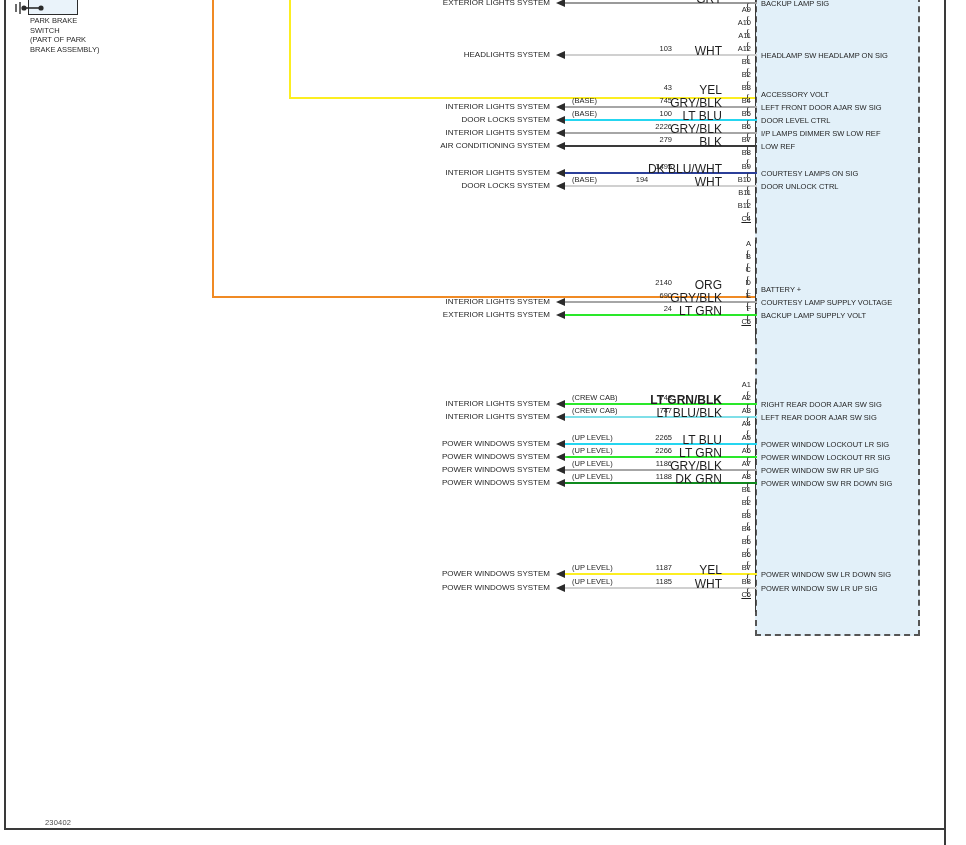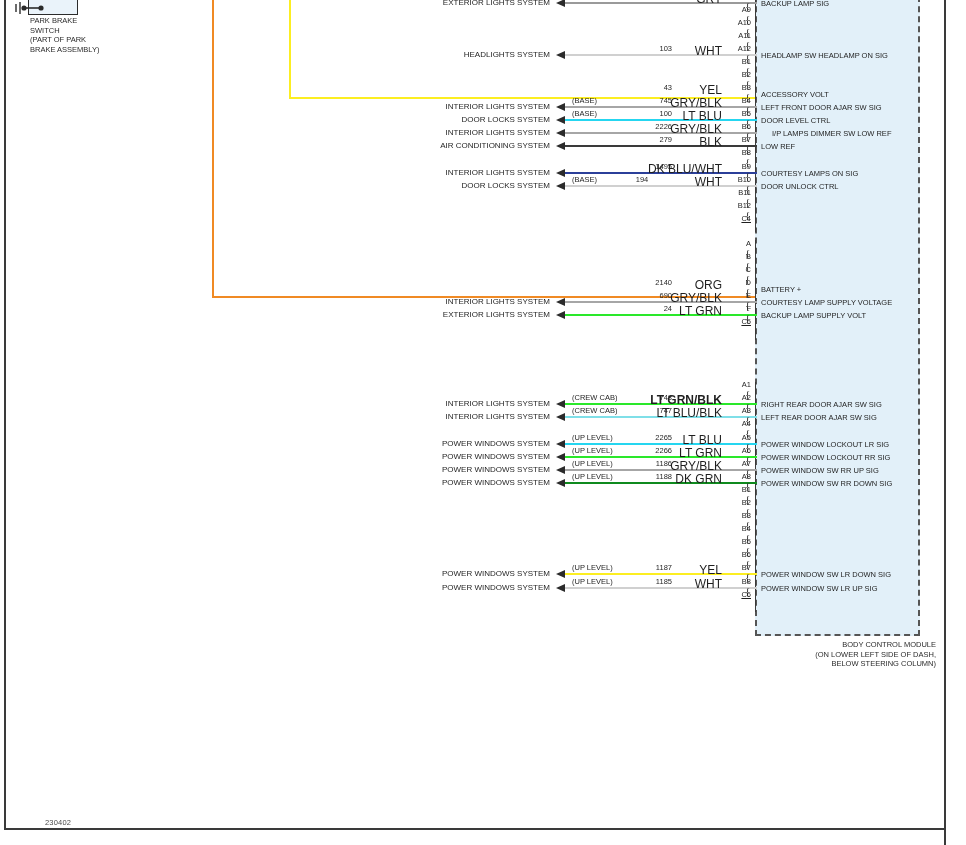--- a/index.html
+++ b/index.html
@@ -208,23 +208,20 @@
 SWITCH
 (PART OF PARK
 BRAKE ASSEMBLY)</div>
 
   <div class="wire-orange-v"></div>
   <div class="wire-orange-h"></div>
   <div class="wire-yellow-v"></div>
   <div class="wire-yellow-h"></div>
 
   <div class="bcm-box"></div>
-  <div class="bcm-caption">BODY CONTROL MODULE
-(ON LOWER LEFT SIDE OF DASH,
-BELOW STEERING COLUMN)</div>
 
   <div class="conn-rail" style="top:-14px;height:246px;"></div>
   <div class="conn-rail" style="top:240px;height:100px;"></div>
   <div class="conn-rail" style="top:382px;height:230px;"></div>
 
   <div id="rows-host">
       <div class="sys-label" style="top: -2px;">EXTERIOR LIGHTS SYSTEM</div>
       <div class="arrow" style="top: -1px;"></div>
       <div class="wire" style="top: 2px; width: 192px; background: rgb(154, 154, 154);"></div>
       <div class="ckt" style="top: -8px; left: 612px;">1324</div>
@@ -273,21 +270,21 @@
       <div class="pin" style="top: 109px; left: 725px;">B5</div>
       <div class="brace" style="top: 118px;">{</div>
       <div class="signal" style="top: 116px;">DOOR LEVEL CTRL</div>
       <div class="sys-label" style="top: 128px;">INTERIOR LIGHTS SYSTEM</div>
       <div class="arrow" style="top: 129px;"></div>
       <div class="wire" style="top: 132px; width: 192px; background: rgb(166, 166, 166);"></div>
       <div class="ckt" style="top: 122px; left: 612px;">2226</div>
       <div class="clr" style="top: 122px; left: 648px;">GRY/BLK</div>
       <div class="pin" style="top: 122px; left: 725px;">B6</div>
       <div class="brace" style="top: 131px;">{</div>
-      <div class="signal" style="top: 129px; margin-left: 11px;">I/P LAMPS DIMMER SW LOW REF</div>
+      <div class="signal" style="top: 129px;">I/P LAMPS DIMMER SW LOW REF</div>
       <div class="sys-label" style="top: 141px;">AIR CONDITIONING SYSTEM</div>
       <div class="arrow" style="top: 142px;"></div>
       <div class="wire" style="top: 145px; width: 192px; background: rgb(58, 58, 58);"></div>
       <div class="ckt" style="top: 135px; left: 612px;">279</div>
       <div class="clr" style="top: 135px; left: 648px;">BLK</div>
       <div class="pin" style="top: 135px; left: 725px;">B7</div>
       <div class="brace" style="top: 144px;">{</div>
       <div class="signal" style="top: 142px;">LOW REF</div>
       <div class="pin" style="top: 148px; left: 725px;">B8</div>
       <div class="brace" style="top: 157px;">{</div>

